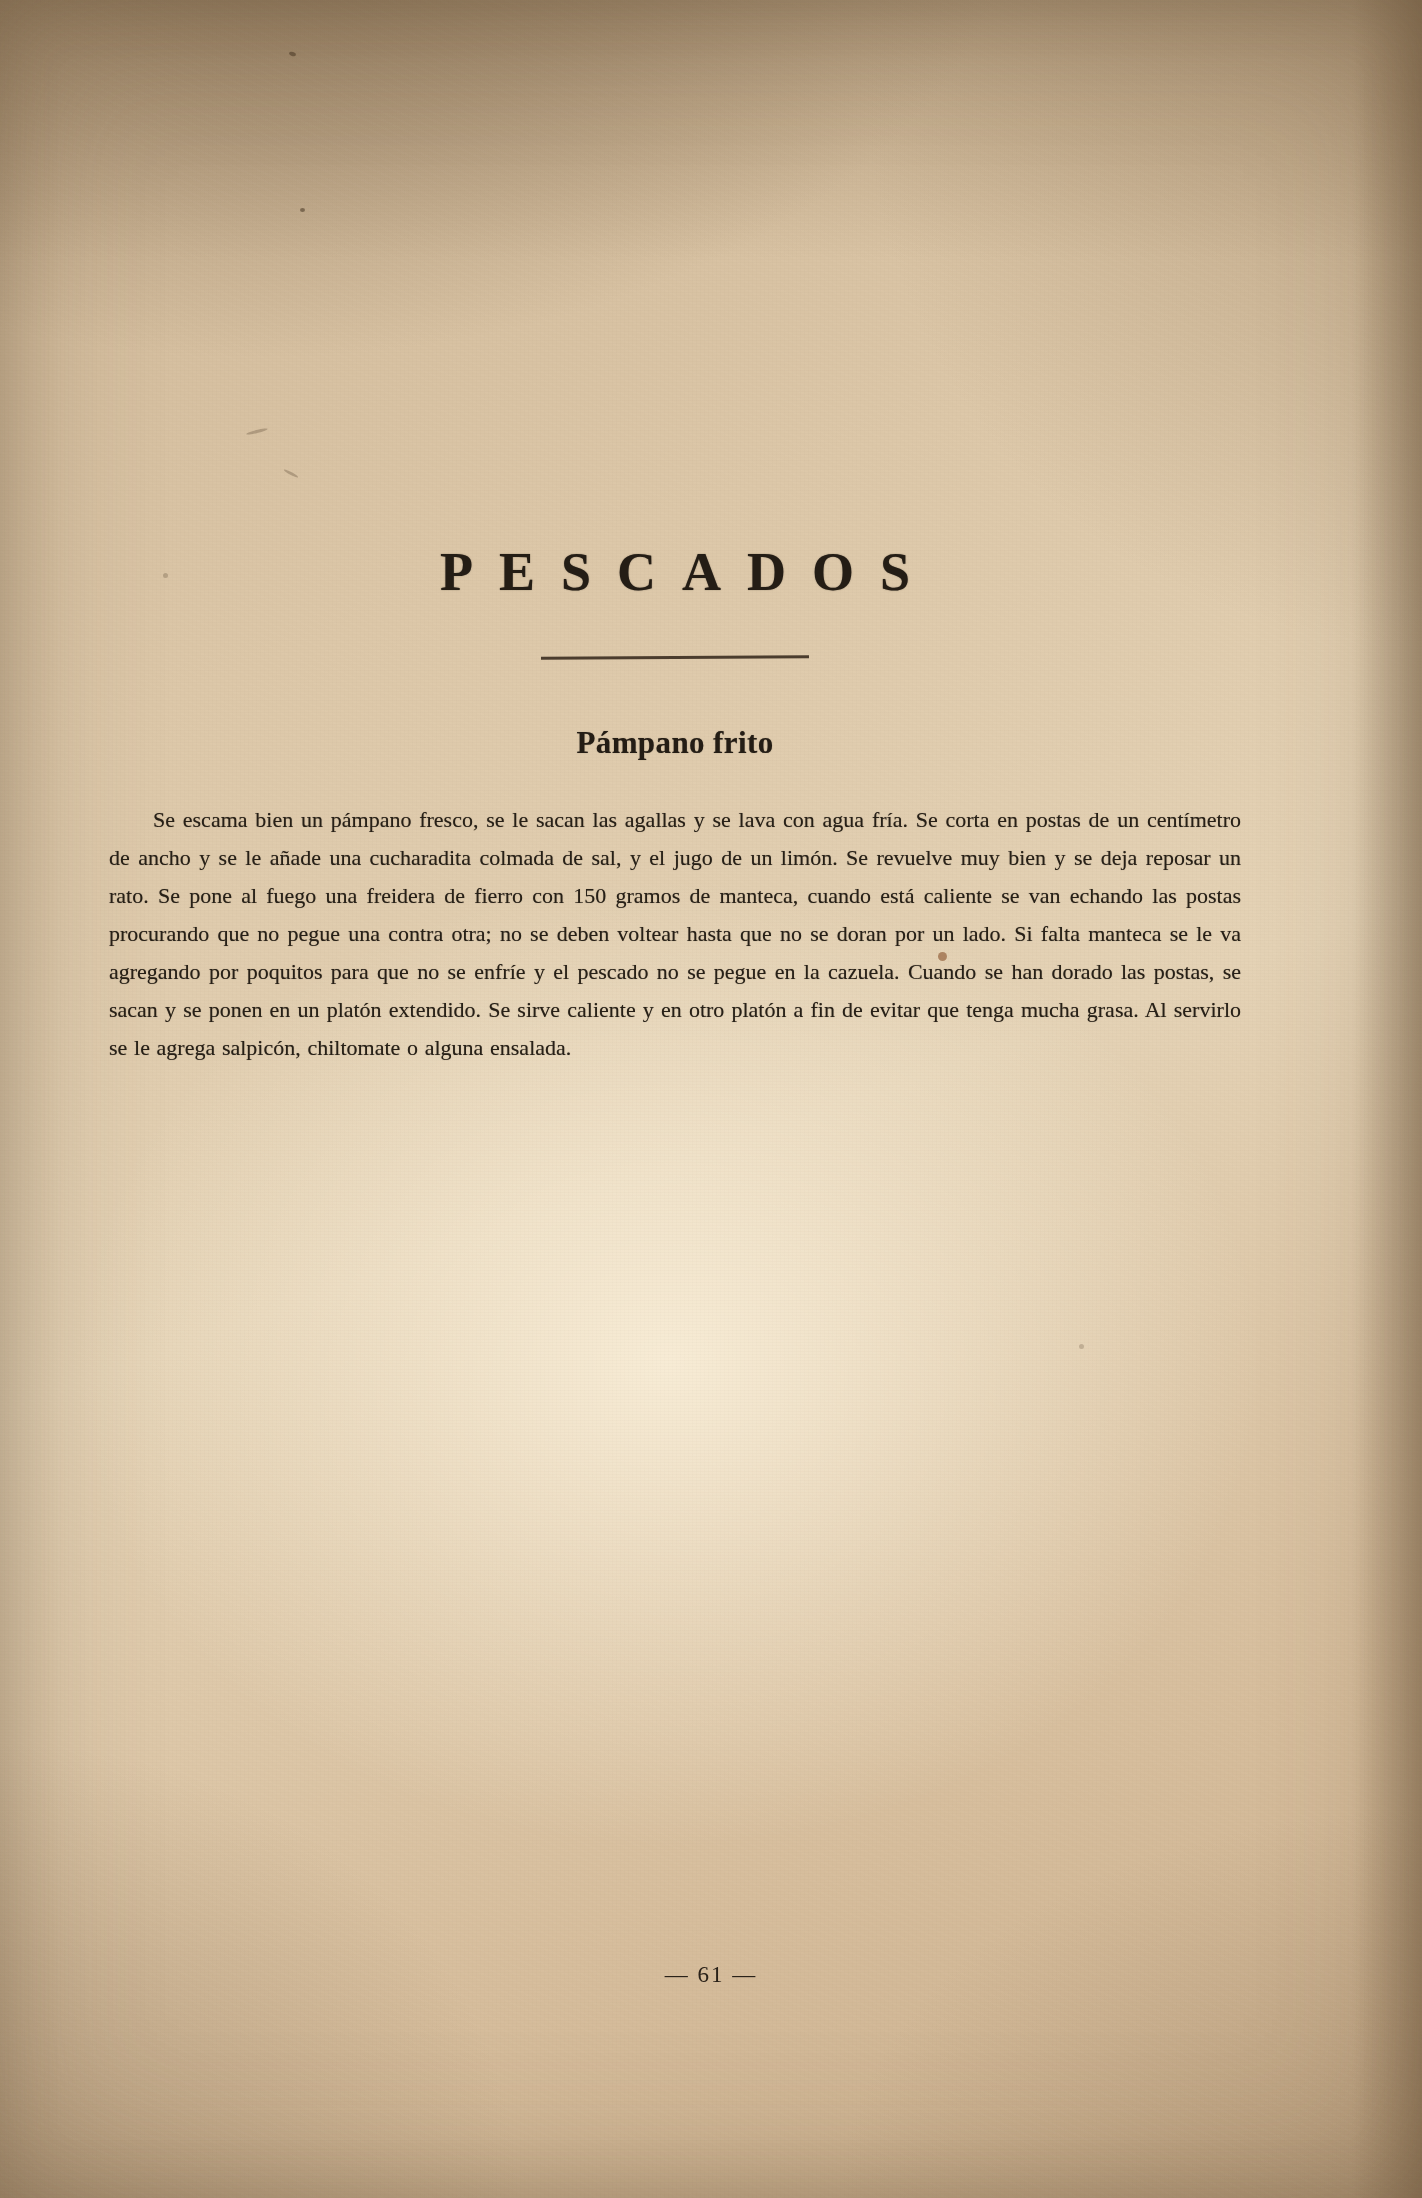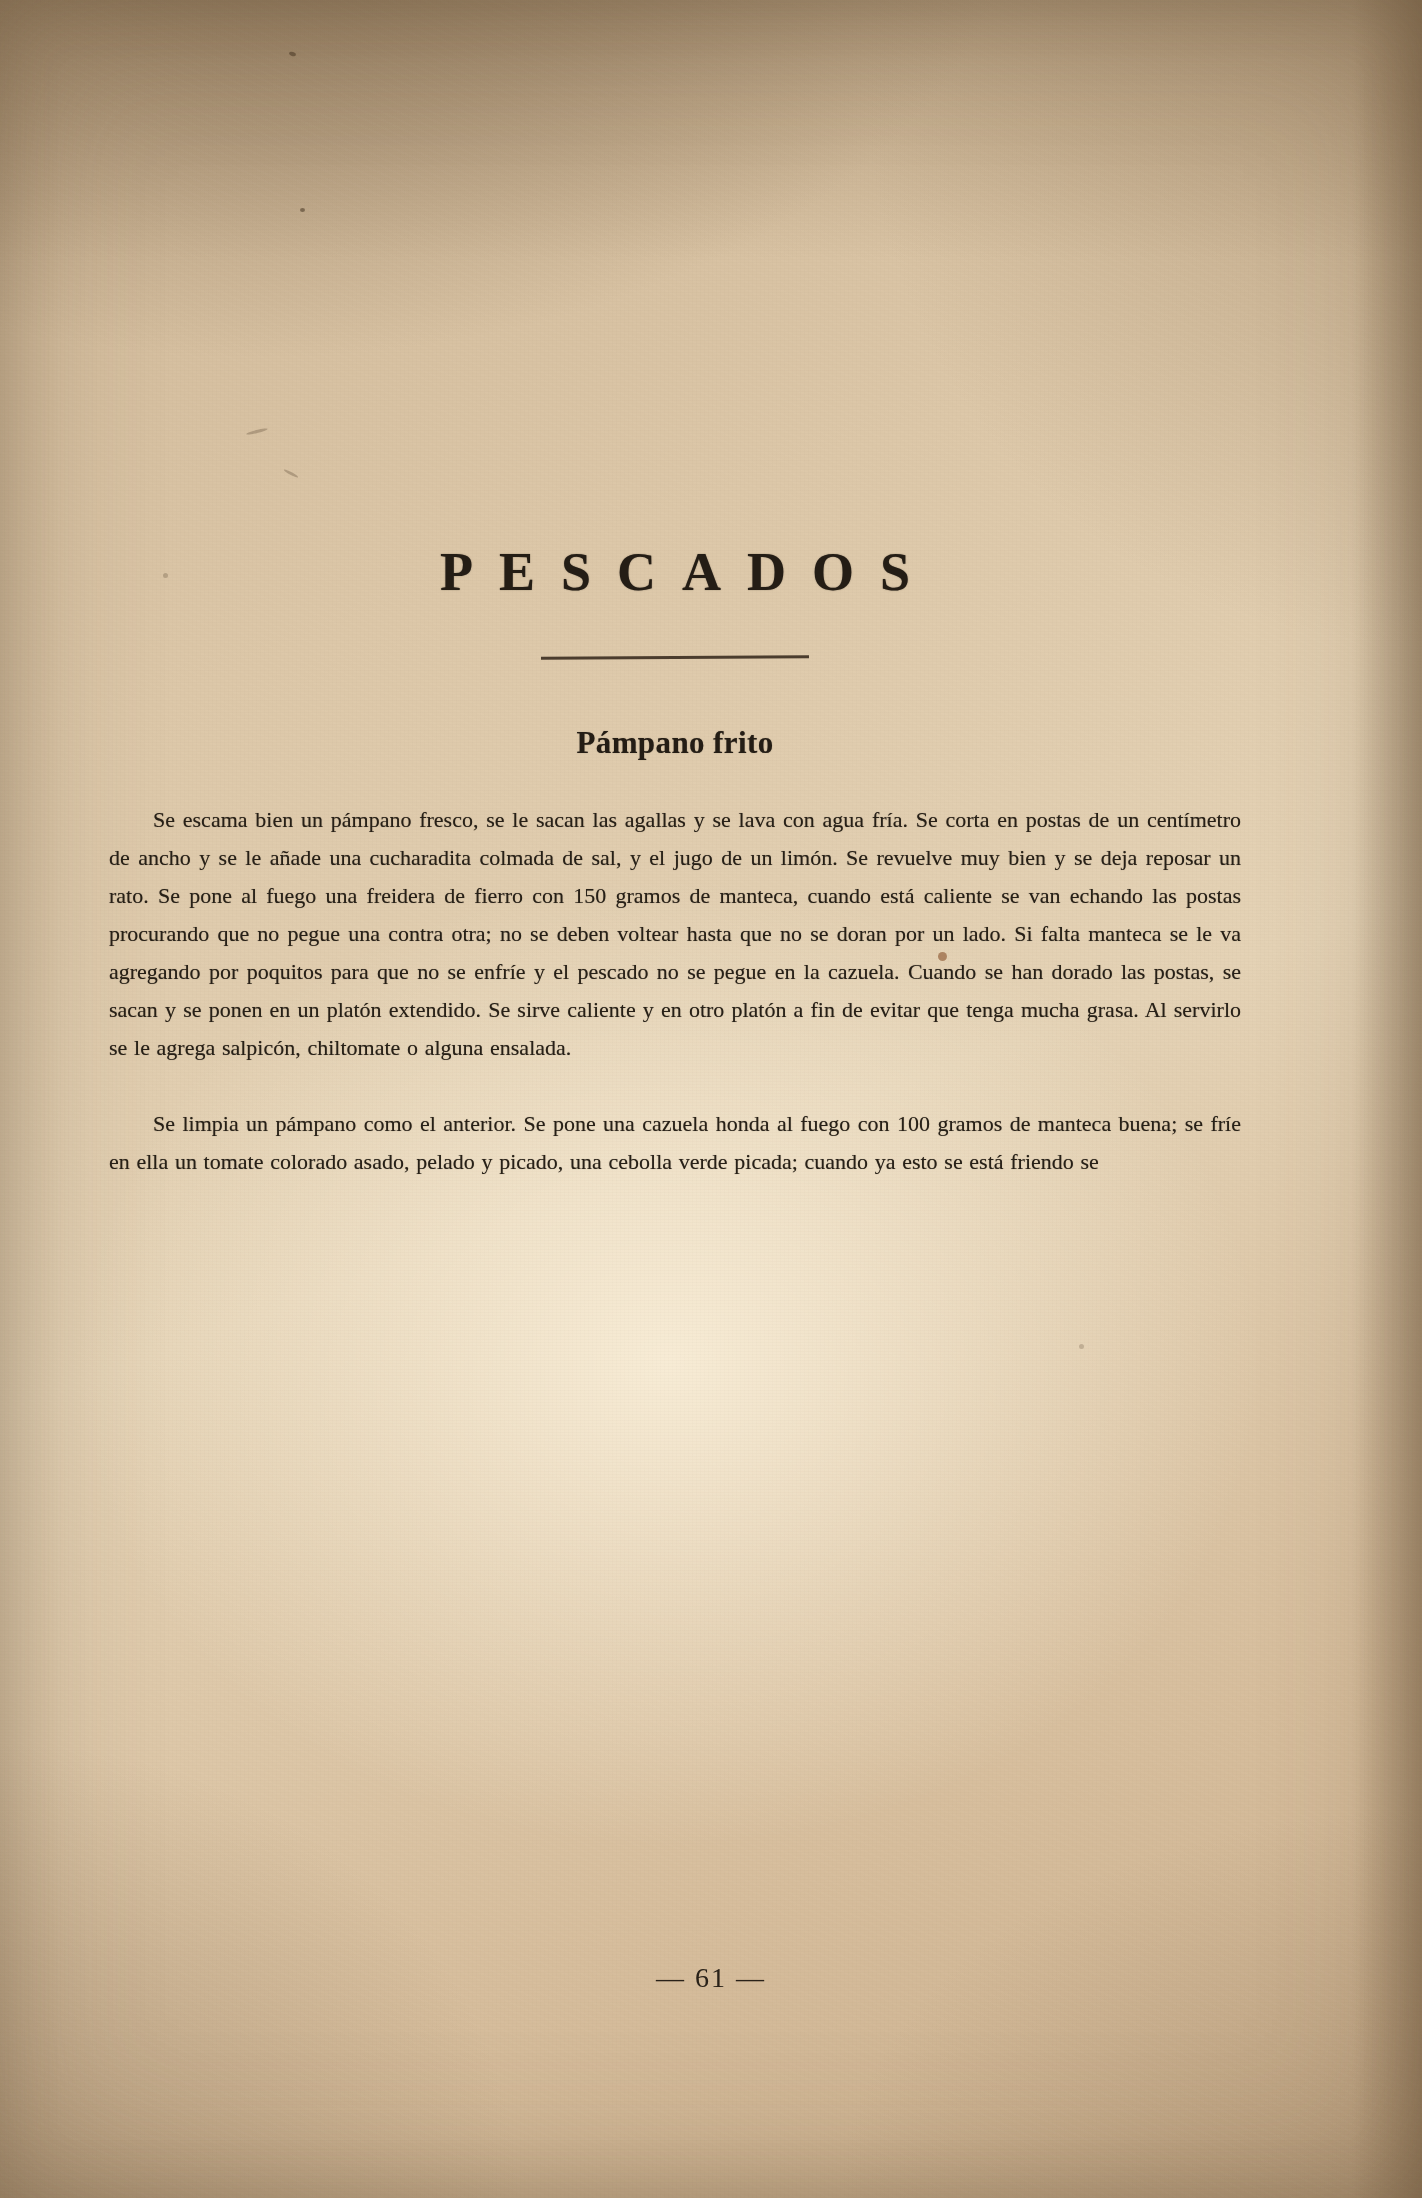--- a/index.html
+++ b/index.html
@@ -120,21 +120,21 @@
   }
   .body-text.p1 { margin-top: 40px; }
   .body-text.p2 { margin-top: 38px; }
 
   .folio {
     position: absolute;
     left: 0;
     top: 1962px;
     width: 100%;
     text-align: center;
-    font-size: 28px;
+    font-size: 23px;
     letter-spacing: 2px;
     color: #2a2219;
   }
 
   
   .mark {
     position: absolute;
     pointer-events: none;
     background: rgba(70,52,34,0.55);
     border-radius: 50%;
@@ -170,20 +170,19 @@
 
     <div class="rule-wrap">
       <span class="rule"></span>
     </div>
 
     <h2 class="recipe-title first">Pámpano frito</h2>
 
     <p class="body-text p1">Se escama bien un pámpano fresco, se le sacan las agallas y se lava con agua fría. Se corta en postas de un centímetro de ancho y se le añade una cucharadita colmada de sal, y el jugo de un limón. Se revuelve muy bien y se deja reposar un rato. Se pone al fuego una freidera de fierro con 150 gramos de manteca, cuando está caliente se van echando las postas procurando que no pegue una contra otra; no se deben voltear hasta que no se doran por un lado. Si falta manteca se le va agregando por poquitos para que no se enfríe y el pescado no se pegue en la cazuela. Cuando se han dorado las postas, se sacan y se ponen en un platón extendido. Se sirve caliente y en otro platón a fin de evitar que tenga mucha grasa. Al servirlo se le agrega salpicón, chiltomate o alguna ensalada.</p>
 
 
-    <p class="body-text p2">Se limpia un pámpano como el anterior. Se pone una cazuela honda al fuego con 100 gramos de manteca buena; se fríe en ella un tomate colorado asado, pelado y picado, una cebolla verde picada; cuando ya esto se está friendo se</p>
 
   </div>
 
   <div class="folio">— 61 —</div>
 
   <div class="vignette"></div>
 </div>
 
 </body></html>

